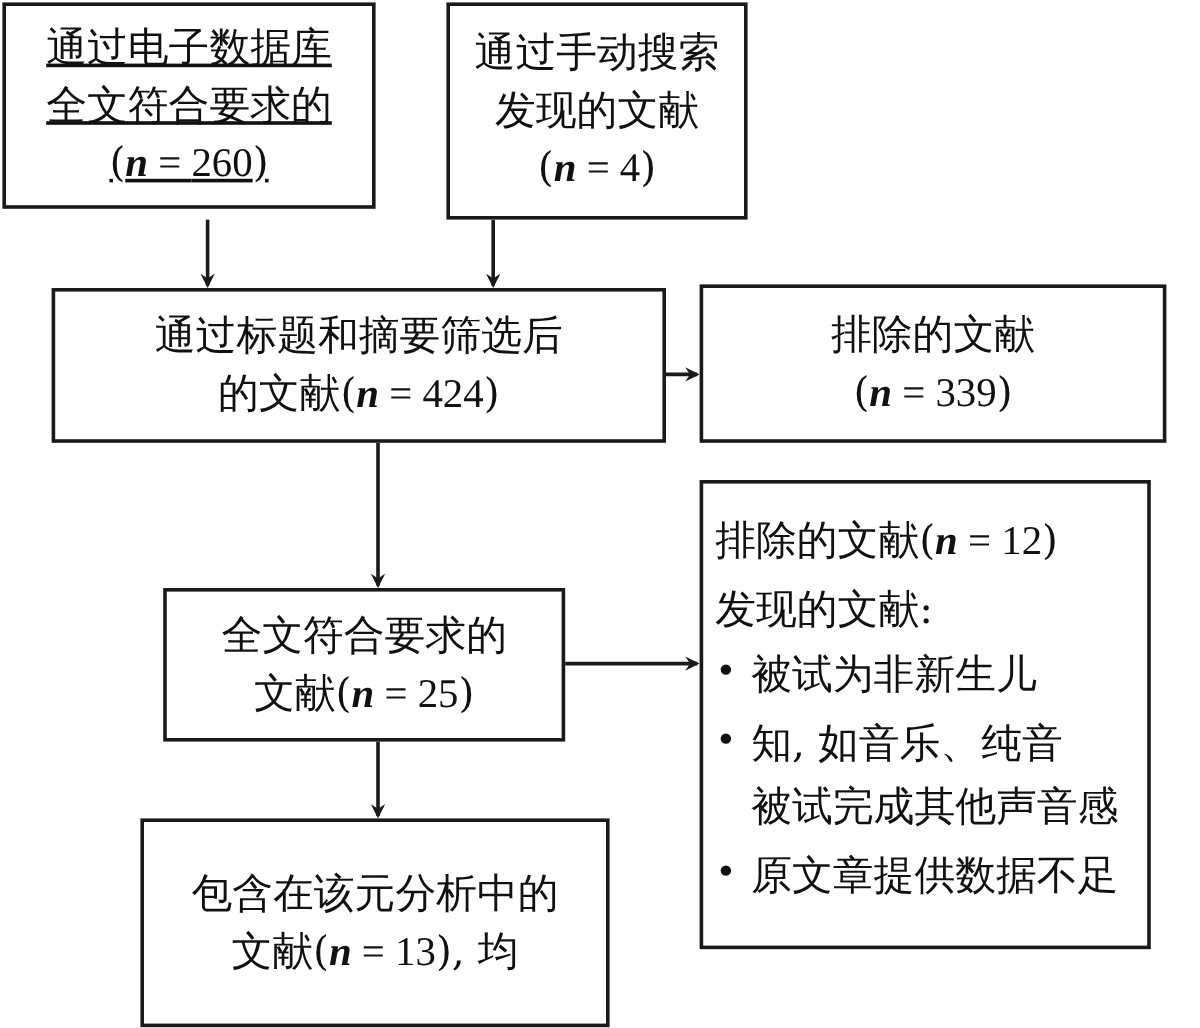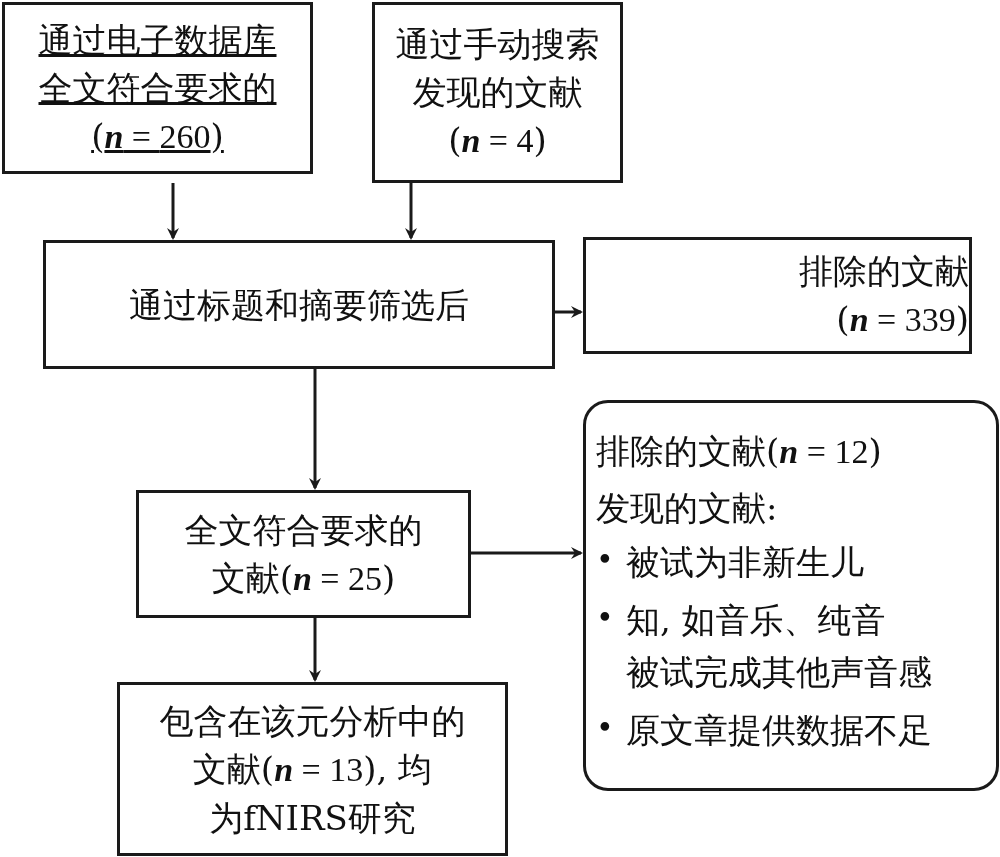--- a/index.html
+++ b/index.html
@@ -45,28 +45,29 @@
 </div>
 
 <div class="box" style="left:344px; top:2px; width:251px; height:181px;margin-left:28px;">
   <span class="line">通过手动搜索</span>
   <span class="line">发现的文献</span>
   <span class="line"><span>(</span><span class="n">n</span><span class="num"> = </span><span class="num">4</span><span>)</span></span>
 </div>
 
 <div class="box" style="left:43px; top:240px; width:512px; height:129px;">
   <span class="line">通过标题和摘要筛选后</span>
+  <span class="line"><span>的文献(</span><span class="n">n</span><span class="num"> = </span><span class="num">424</span><span>)</span></span>
 </div>
 
-<div class="box" style="left:583px; top:237px; width:389px; height:117px;align-items:flex-end;">
+<div class="box" style="left:583px; top:237px; width:389px; height:132px;">
   <span class="line">排除的文献</span>
   <span class="line"><span>(</span><span class="n">n</span><span class="num"> = </span><span class="num">339</span><span>)</span></span>
 </div>
 
-<div class="box left" style="left:583px; top:400px; width:416px; height:391px;border-radius:25px;">
+<div class="box left" style="left:583px; top:400px; width:376px; height:391px;">
   <span class="line"><span>排除的文献(</span><span class="n">n</span><span class="num"> = </span><span class="num">12</span><span>)</span></span>
   <span class="line">发现的文献:</span>
   <div class="bullet">
     <span class="dot">•</span>
     <span class="txt">
         <span>被试为非新生儿</span>
       </span>
   </div>
   <div class="bullet gap">
     <span class="dot">•</span>
@@ -84,14 +85,13 @@
 </div>
 
 <div class="box" style="left:136px; top:490px; width:335px; height:128px;align-items:center;">
   <span class="line">全文符合要求的</span>
   <span class="line"><span>文献(</span><span class="n">n</span><span class="num"> = </span><span class="num">25</span><span>)</span></span>
 </div>
 
 <div class="box" style="left:117px; top:682px; width:391px; height:174px;align-items:center;">
   <span class="line">包含在该元分析中的</span>
   <span class="line"><span>文献(</span><span class="n">n</span><span class="num"> = </span><span class="num">13</span><span>), 均</span></span>
-  <span class="line">为fNIRS研究</span>
 </div>
 
 </body></html>

